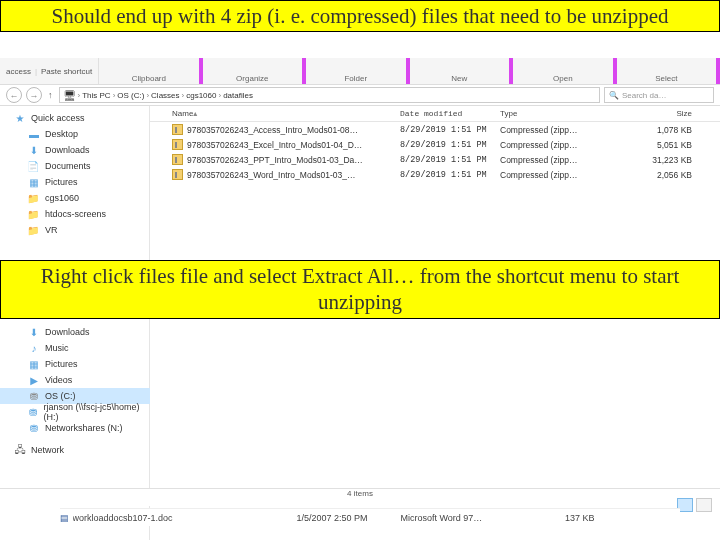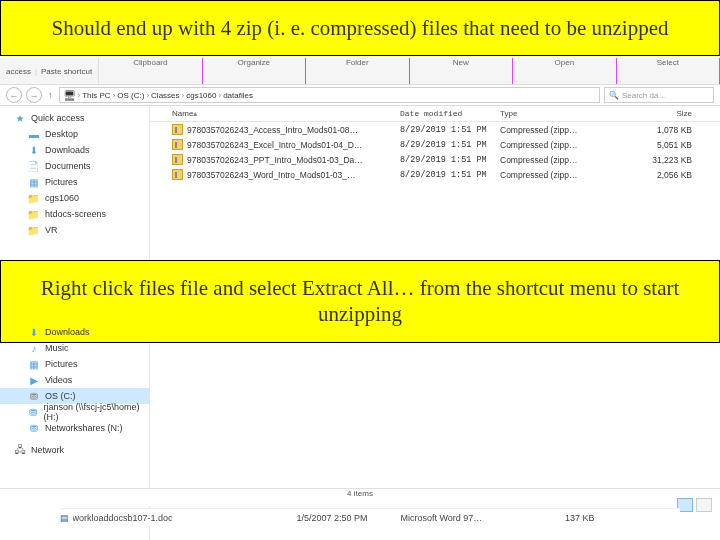--- a/index.html
+++ b/index.html
@@ -1,21 +1,21 @@
 <!DOCTYPE html>
 <html><head>
 <meta charset="utf-8">
 <style>
   * { box-sizing: border-box; margin: 0; padding: 0; }
   body { width: 720px; height: 540px; background: #fff; font-family: "Segoe UI", Arial, sans-serif; font-size: 9px; color: #333; overflow: hidden; position: relative; }
-  .callout { background: #ffff00; border: 1.5px solid #000; font-family: "Times New Roman", serif; font-size: 21px; text-align: center; padding: 14px 6px; line-height: 1.25; }
+  .callout { background: #ffff00; border: 1.5px solid #000; font-family: "Times New Roman", serif; font-size: 21px; text-align: center; padding: 2px 6px; line-height: 1.25; }
   .callout-top { position: absolute; top: 0; left: 0; right: 0; }
   .callout-mid { position: absolute; top: 260px; left: 0; right: 0; }
   .ribbon-strip { position: absolute; top: 58px; left: 0; right: 0; height: 26px; background: #f5f5f5; display: flex; align-items: center; font-size: 8px; color: #555; }
-  .ribbon-seg { flex: 1; text-align: center; border-right: 1px solid #d946ef; height: 100%; display: flex; flex-direction: column; padding-bottom: 1px; }
+  .ribbon-seg { flex: 1; text-align: center; border-right: 4px solid #d946ef; height: 100%; display: flex; flex-direction: column; justify-content: flex-end; padding-bottom: 1px; }
   .ribbon-seg .lbl { font-size: 8px; color: #666; }
   .ribbon-left { display:flex; align-items:center; gap:4px; padding:0 6px; border-right:1px solid #e0e0e0; height:100%; font-size:8px; color:#555;}
   .addr-bar { position: absolute; top: 84px; left: 0; right: 0; height: 22px; background: #fff; border-top: 1px solid #ddd; border-bottom: 1px solid #ddd; display: flex; align-items: center; padding: 0 6px; gap: 4px; }
   .nav-arrow { width: 16px; height: 16px; border-radius: 50%; border: 1px solid #bbb; display: flex; align-items: center; justify-content: center; color: #888; font-size: 9px; }
   .crumbs { flex: 1; border: 1px solid #ccc; height: 16px; display: flex; align-items: center; padding: 0 4px; font-size: 8px; color: #333; gap: 2px; }
   .crumbs .sep { color: #888; }
   .search { width: 110px; height: 16px; border: 1px solid #ccc; font-size: 8px; color: #999; padding: 0 4px; display: flex; align-items: center; gap: 3px; }
   .content { position: absolute; top: 106px; left: 0; right: 0; bottom: 0; display: flex; }
   .nav-pane { width: 150px; border-right: 1px solid #e5e5e5; padding: 4px 0; font-size: 9px; color: #333; }
   .nav-item { display: flex; align-items: center; gap: 5px; padding: 2px 8px 2px 14px; height: 16px; }

